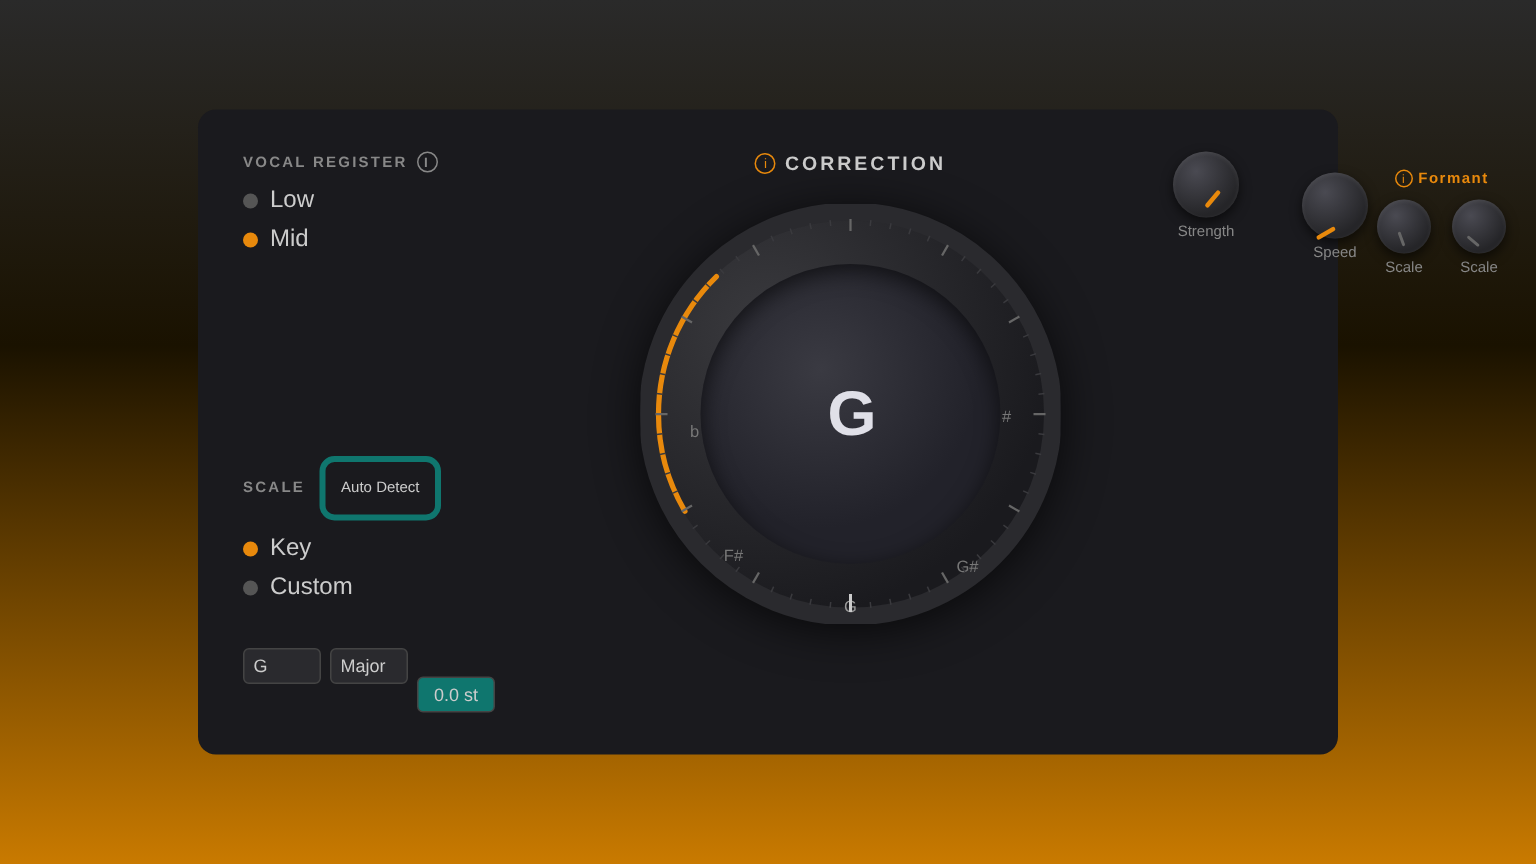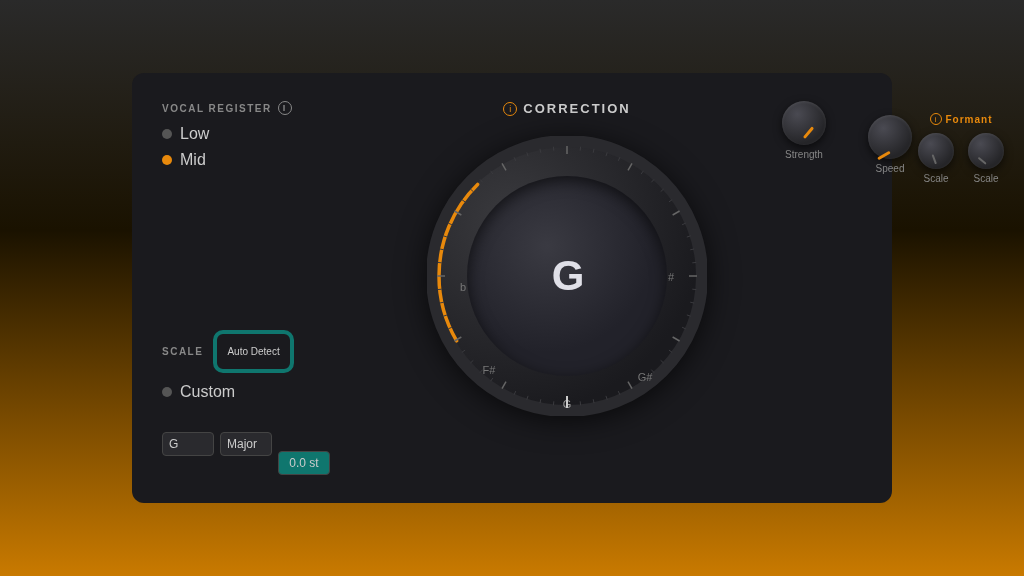--- a/index.html
+++ b/index.html
@@ -355,20 +355,24 @@
 
     <div style="flex:1;"></div>
 
     <div class="scale-section">
       <div class="scale-header">
         <span class="section-label" style="margin-bottom:0;">SCALE</span>
         <button class="auto-detect-btn">Auto Detect</button>
       </div>
 
       <div class="key-custom-group">
+        <div class="radio-item">
+          <div class="radio-dot active"></div>
+          <span class="radio-label">Key</span>
+        </div>
         <div class="radio-item">
           <div class="radio-dot"></div>
           <span class="radio-label">Custom</span>
         </div>
       </div>
 
       <div class="dropdowns-row">
         <select class="dropdown-select key-select">
           <option>G</option>
           <option>A</option>

